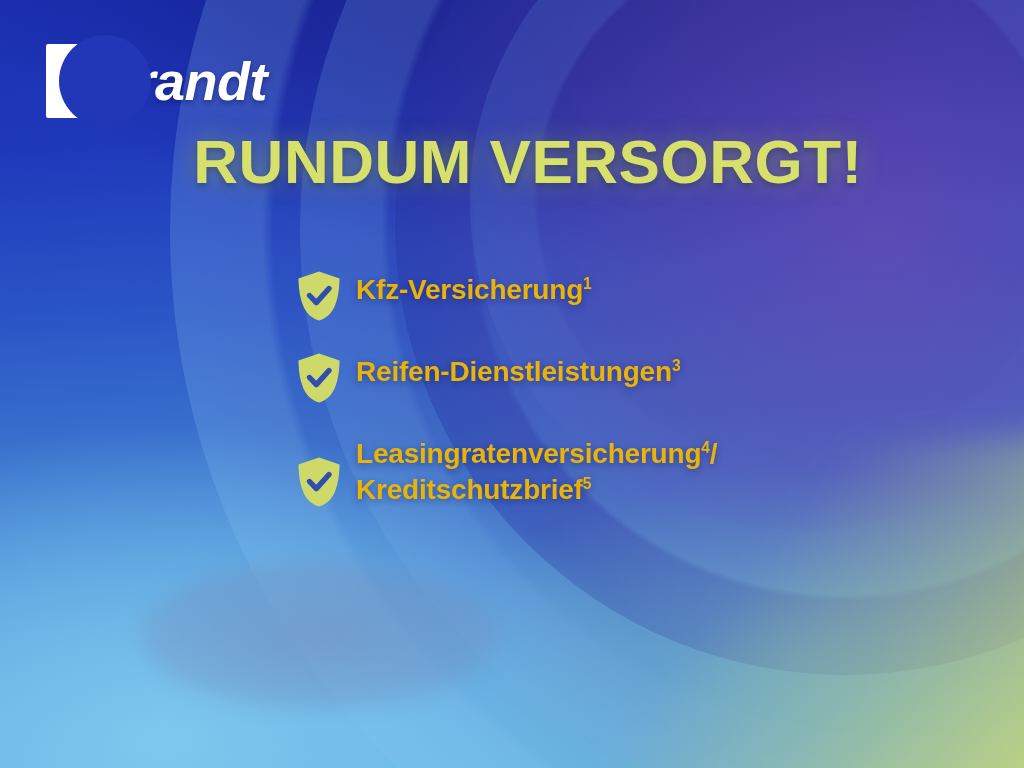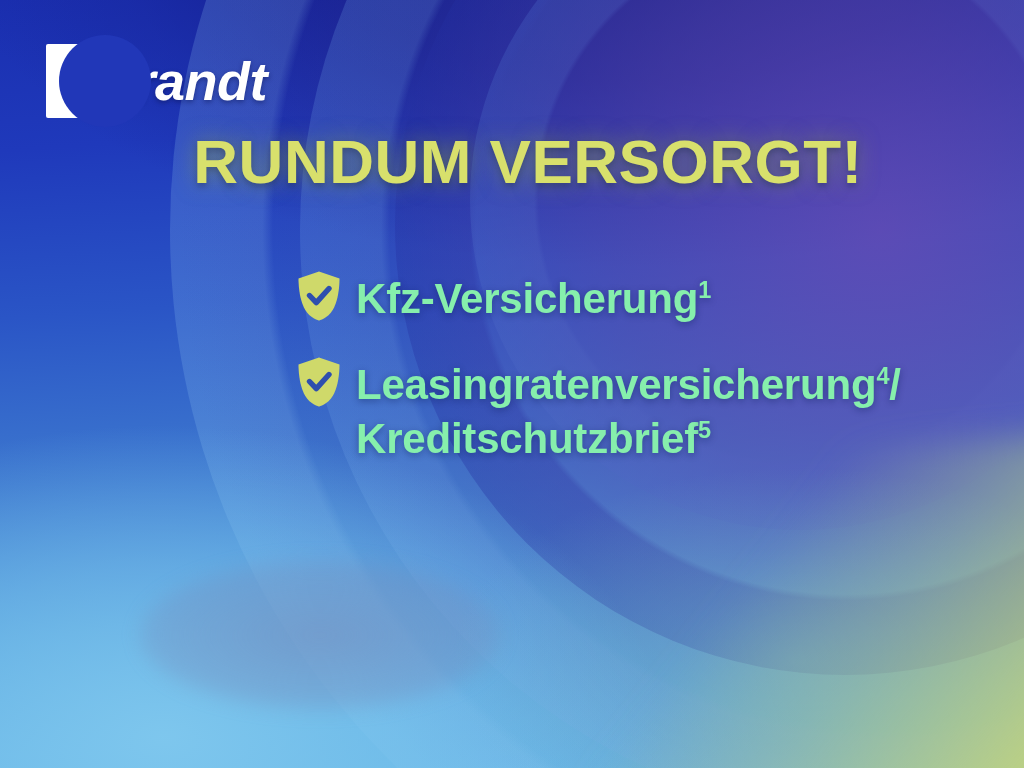--- a/index.html
+++ b/index.html
@@ -217,35 +217,35 @@
     position: absolute;
     left: 296px;
     top: 268px;
     width: 700px;
   }
   .check-item {
     display: flex;
     align-items: flex-start;
     margin-bottom: 28px;
   }
-  .check-item:last-child { margin-bottom: 0; }
+  .check-item:last-child { margin-bottom: 0; align-items: flex-end; }
 
   .shield {
     flex: none;
     width: 46px;
     height: 52px;
     margin-right: 14px;
     margin-top: 2px;
   }
   .shield svg { display: block; width: 100%; height: 100%; }
 
   .check-label {
-    font-size: 42px;
+    font-size: 28px;
     font-weight: 700;
-    color: #86efac;
+    color: #eab308;
     line-height: 1.28;
     letter-spacing: -0.2px;
     padding-top: 4px;
     text-shadow: 0 2px 7px rgba(10, 24, 80, 0.42);
   }
   .check-label sup {
     font-size: 0.56em;
     font-weight: 700;
     vertical-align: super;
     line-height: 0;
@@ -288,20 +288,29 @@
         <span class="shield">
           <svg viewBox="0 0 46 52" xmlns="http://www.w3.org/2000/svg">
             <path d="M23 1.5 L43.5 8.5 C43.5 8.5 43.8 28 37 39.5 C31.5 48.8 23 50.5 23 50.5 C23 50.5 14.5 48.8 9 39.5 C2.2 28 2.5 8.5 2.5 8.5 Z" fill="#cfd96a"></path>
             <path d="M13.5 25.5 L20.3 32.6 L33 18.5" fill="none" stroke="#2e4fae" stroke-width="5.4" stroke-linecap="round" stroke-linejoin="round"></path>
           </svg>
         </span>
         <span class="check-label"><span>Kfz-Versicherung</span><sup>1</sup></span>
       </div>
 
 
+      <div class="check-item">
+        <span class="shield">
+          <svg viewBox="0 0 46 52" xmlns="http://www.w3.org/2000/svg">
+            <path d="M23 1.5 L43.5 8.5 C43.5 8.5 43.8 28 37 39.5 C31.5 48.8 23 50.5 23 50.5 C23 50.5 14.5 48.8 9 39.5 C2.2 28 2.5 8.5 2.5 8.5 Z" fill="#cfd96a"></path>
+            <path d="M13.5 25.5 L20.3 32.6 L33 18.5" fill="none" stroke="#2e4fae" stroke-width="5.4" stroke-linecap="round" stroke-linejoin="round"></path>
+          </svg>
+        </span>
+        <span class="check-label"><span>Reifen-Dienstleistungen</span><sup>3</sup></span>
+      </div>
 
       <div class="check-item">
         <span class="shield">
           <svg viewBox="0 0 46 52" xmlns="http://www.w3.org/2000/svg">
             <path d="M23 1.5 L43.5 8.5 C43.5 8.5 43.8 28 37 39.5 C31.5 48.8 23 50.5 23 50.5 C23 50.5 14.5 48.8 9 39.5 C2.2 28 2.5 8.5 2.5 8.5 Z" fill="#cfd96a"></path>
             <path d="M13.5 25.5 L20.3 32.6 L33 18.5" fill="none" stroke="#2e4fae" stroke-width="5.4" stroke-linecap="round" stroke-linejoin="round"></path>
           </svg>
         </span>
         <span class="check-label"><span>Leasingratenversicherung</span><sup>4</sup><span>/</span><br><span>Kreditschutzbrief</span><sup>5</sup></span>
       </div>

